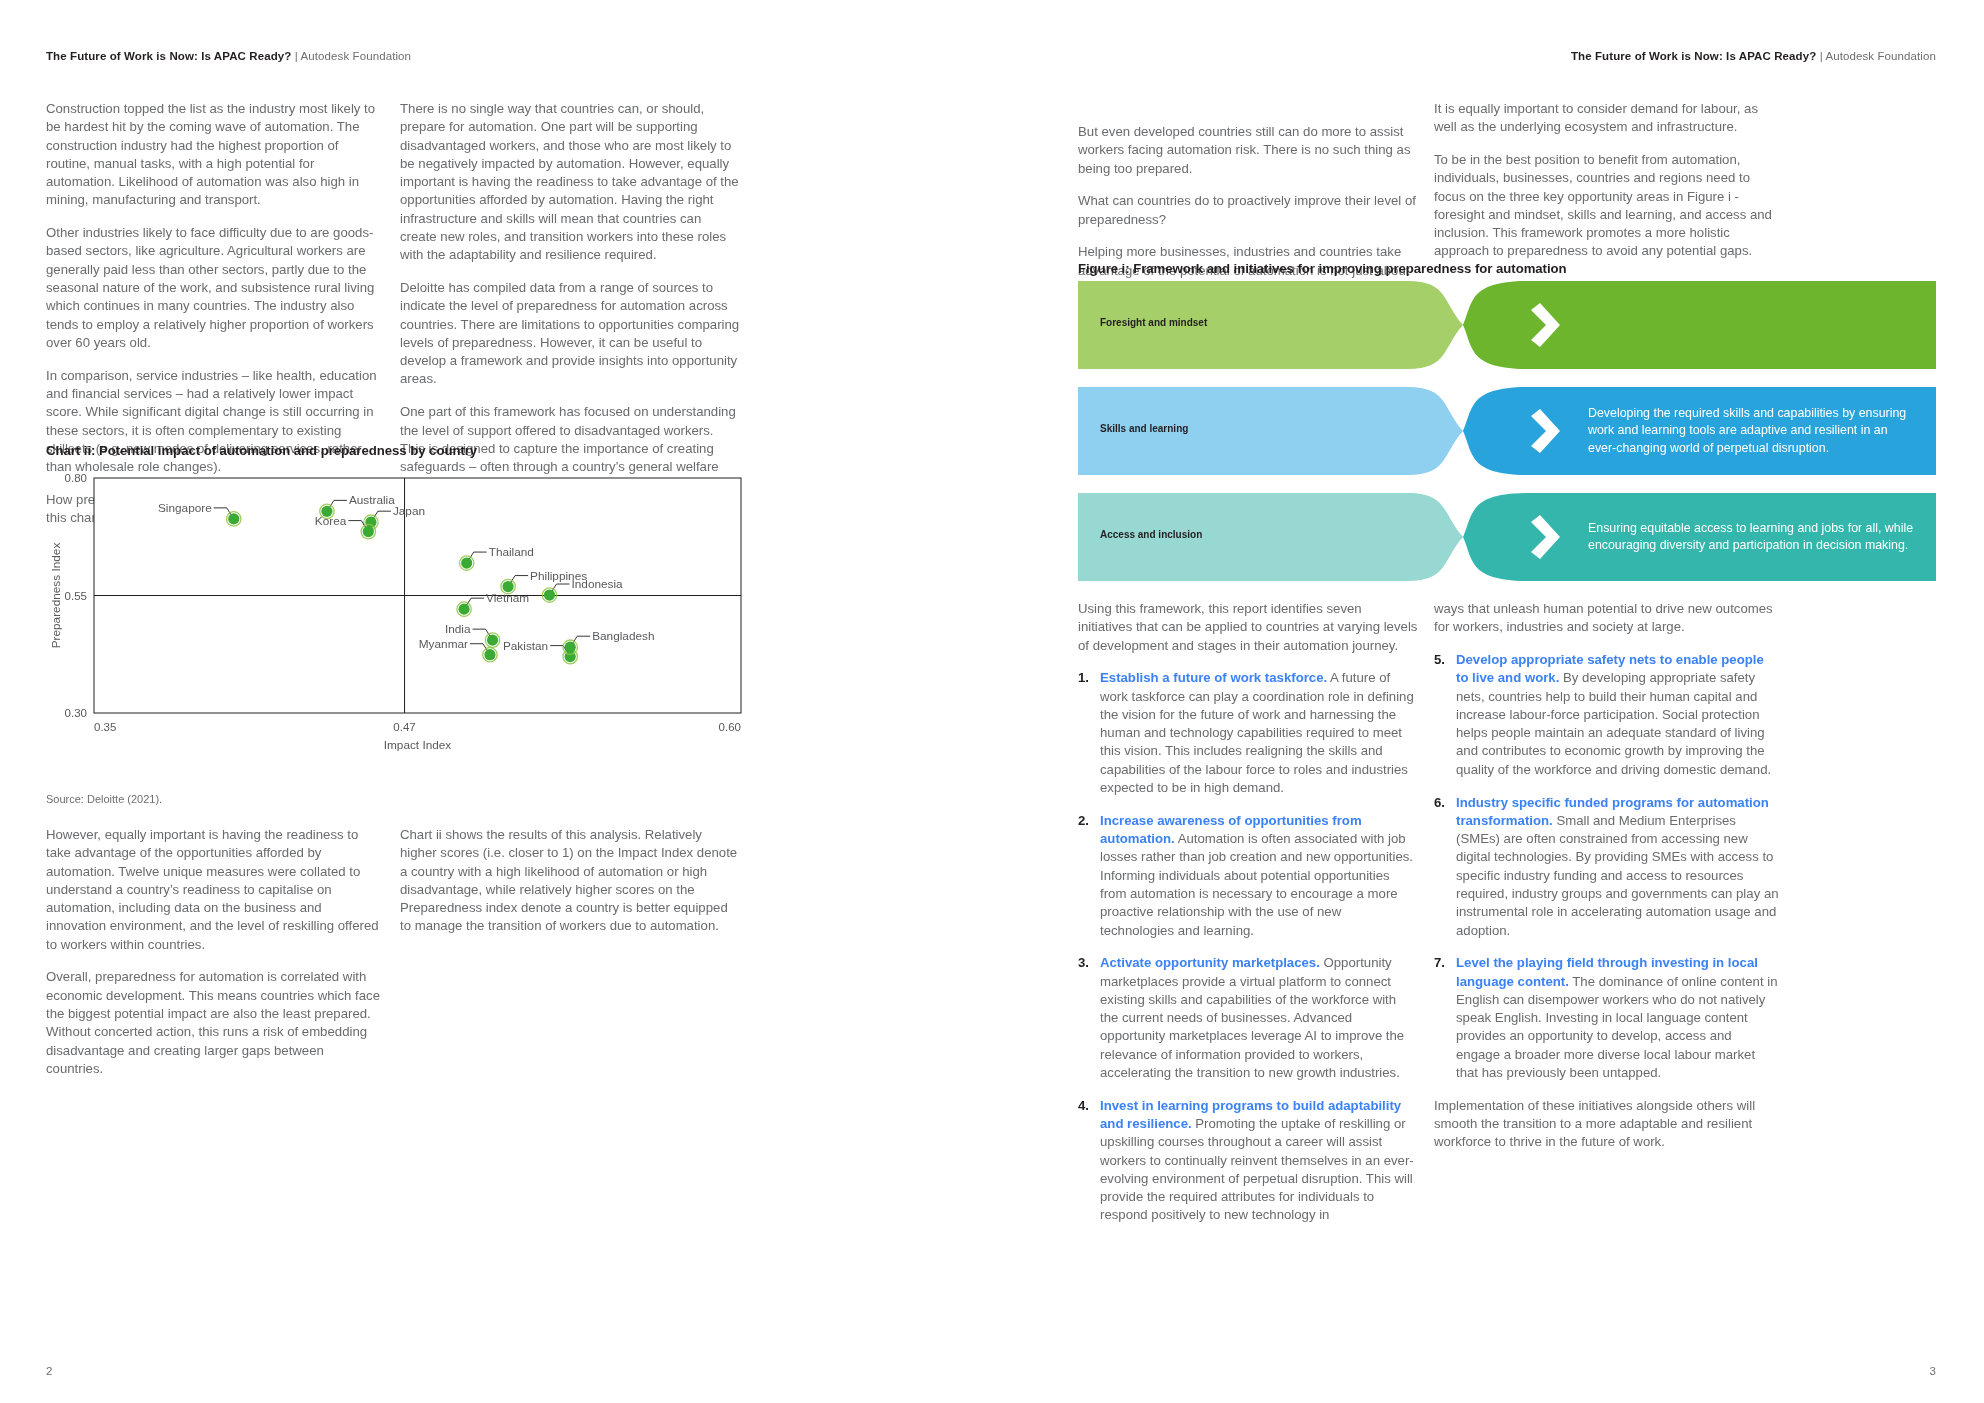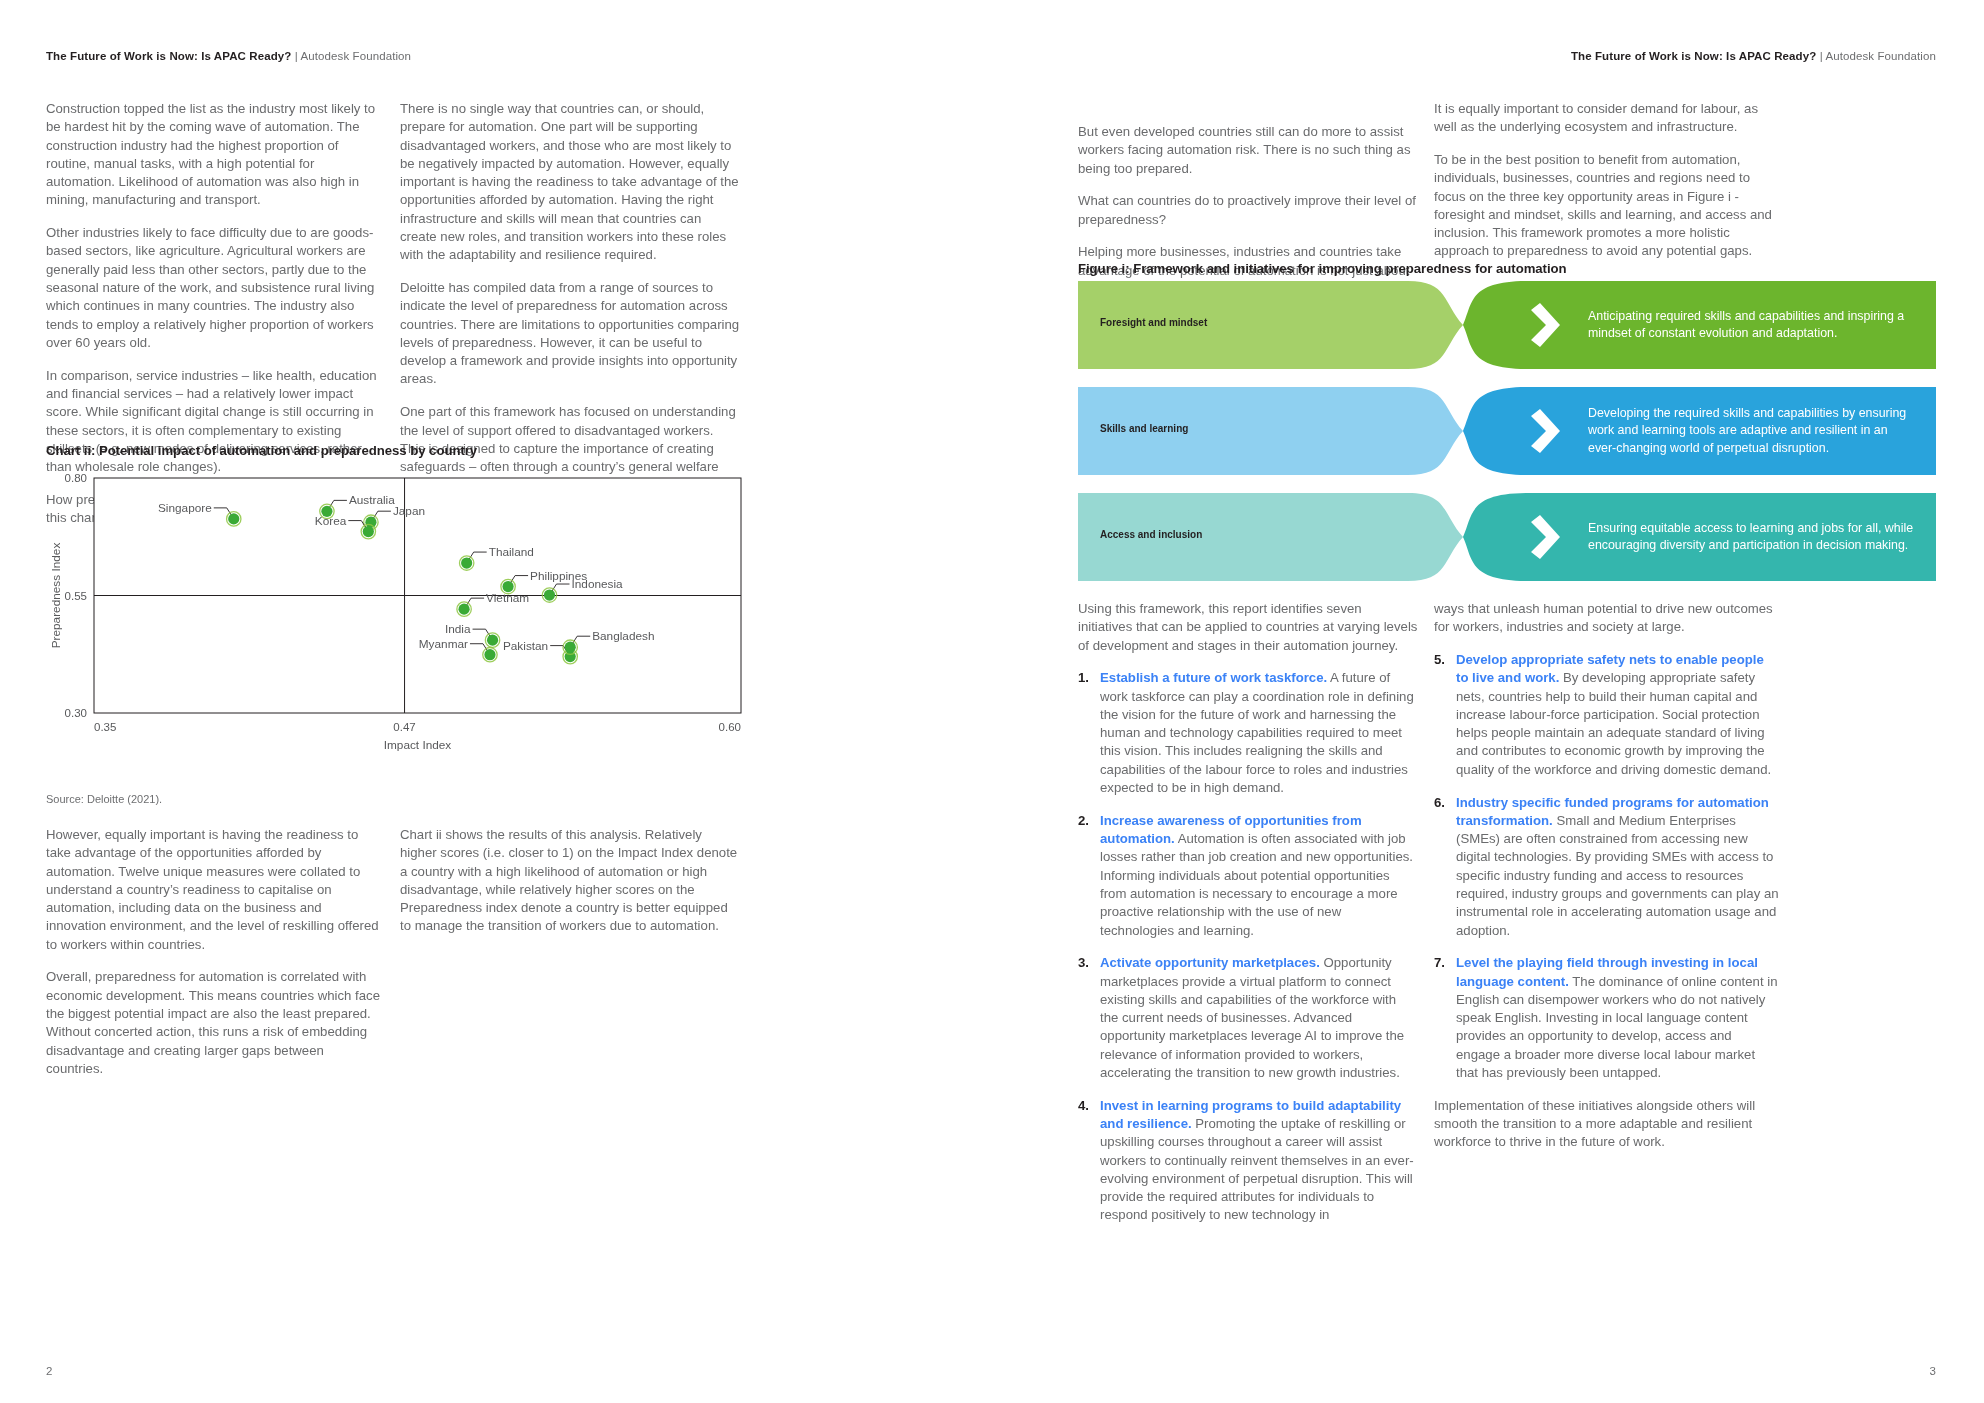--- a/index.html
+++ b/index.html
@@ -243,21 +243,20 @@
           <path d="M 462 128 L 482 150 L 462 172 L 453 165 L 468 150 L 453 135 Z" fill="#ffffff"></path>
         </g>
         <g>
           <path d="M 0 212 L 330 212 C 370 212, 365 234, 385 256 C 365 278, 370 300, 330 300 L 0 300 Z" fill="#97d8d2"></path>
           <path d="M 858 212 L 450 212 C 390 212, 395 234, 385 256 C 395 278, 390 300, 450 300 L 858 300 Z" fill="#34b6ad"></path>
           <path d="M 462 234 L 482 256 L 462 278 L 453 271 L 468 256 L 453 241 Z" fill="#ffffff"></path>
         </g>
       </svg>
     <div id="fig-overlay" style="position: absolute; left: 0px; top: 0px; width: 858px; height: 300px;">
         <div class="fig-band-label" style="left: 22px; top: 36px;">Foresight and mindset</div>
-        <div class="fig-band-text" style="left: 510px; width: 330px; top: 26.5px;">Anticipating required skills and capabilities and inspiring a mindset of constant evolution and adaptation.</div>
         <div class="fig-band-label" style="left: 22px; top: 142px;">Skills and learning</div>
         <div class="fig-band-text" style="left: 510px; width: 330px; top: 123.5px;">Developing the required skills and capabilities by ensuring work and learning tools are adaptive and resilient in an ever-changing world of perpetual disruption.</div>
         <div class="fig-band-label" style="left: 22px; top: 248px;">Access and inclusion</div>
         <div class="fig-band-text" style="left: 510px; width: 330px; top: 238.5px;">Ensuring equitable access to learning and jobs for all, while encouraging diversity and participation in decision making.</div>
       </div>
   </div>
 
   <div class="inits initsL" style="left:86px;">
     <p>Using this framework, this report identifies seven initiatives that can be applied to countries at varying levels of development and stages in their automation journey.</p>
     <ol class="list" id="list-left">

